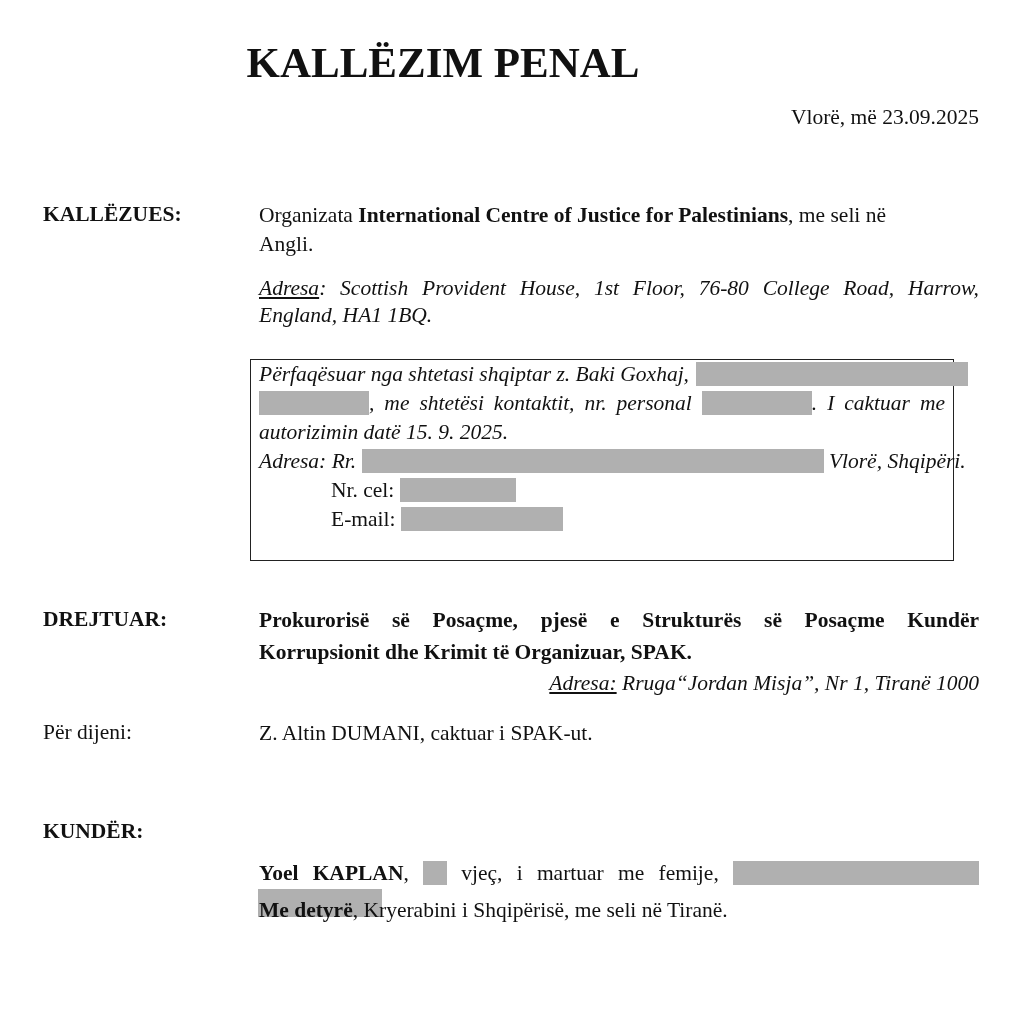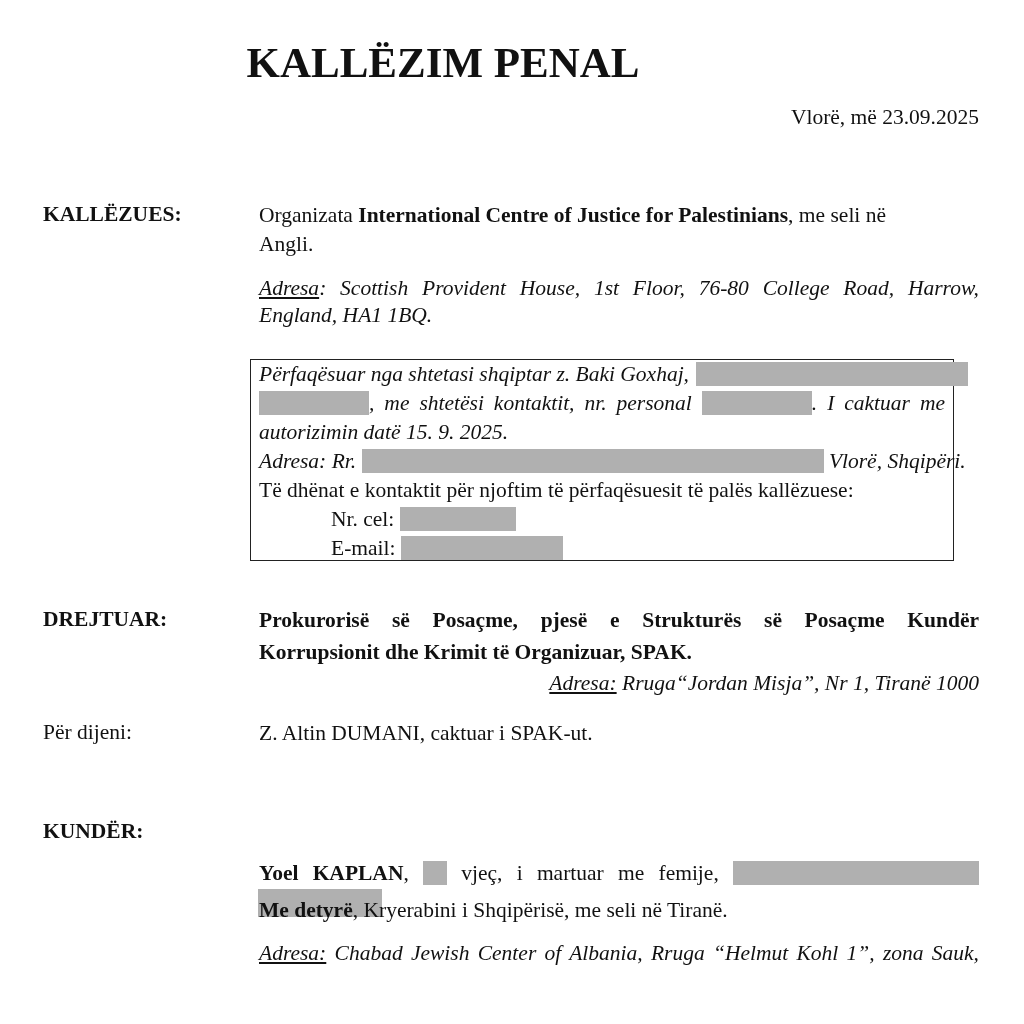--- a/index.html
+++ b/index.html
@@ -48,21 +48,20 @@
       <span class="red" style="width:110px;"></span><span>, me shtetësi kontaktit, nr. personal</span> <span class="red" style="width:110px;"></span><span>. I caktuar me</span>
     </div>
     <div class="line">autorizimin datë 15. 9. 2025.</div>
     <div class="line">
       <span>Adresa: Rr.</span>
       <span class="red" style="width:462px;"></span>
       <span>Vlorë, Shqipëri.</span>
     </div>
   </div>
   <div class="box-inner" style="top:116px;">
-    <div class="line">Të dhënat e kontaktit për njoftim të përfaqësuesit të palës kallëzuese:</div>
     <div class="line indent">
       <span>Nr. cel:</span>
       <span class="red" style="width:116px;"></span>
     </div>
     <div class="line indent">
       <span>E-mail:</span>
       <span class="red" style="width:162px;"></span>
     </div>
   </div>
 </div>
@@ -85,14 +84,13 @@
     <b>Yoel KAPLAN</b><span>,</span> <span class="red" style="width:24px;"></span> <span>vjeç, i martuar me femije,</span> <span class="red" style="width:246px;"></span>
   </div>
   <div style="height:31px;">
     <span class="red" style="width:124px; height:28px; margin-left:-1px;"></span>
   </div>
 </div>
 <div class="abs col" style="top:896px;">
   <b>Me detyrë</b><span>, Kryerabini i Shqipërisë, me seli në Tiranë.</span>
 </div>
 <div class="abs col ital" style="top:939px; line-height:29px;">
-  <div class="just-all"><span class="u">Adresa:</span><span> Chabad Jewish Center of Albania, Rruga “Helmut Kohl 1”, zona Sauk,</span></div>
 </div>
 
 </body></html>

